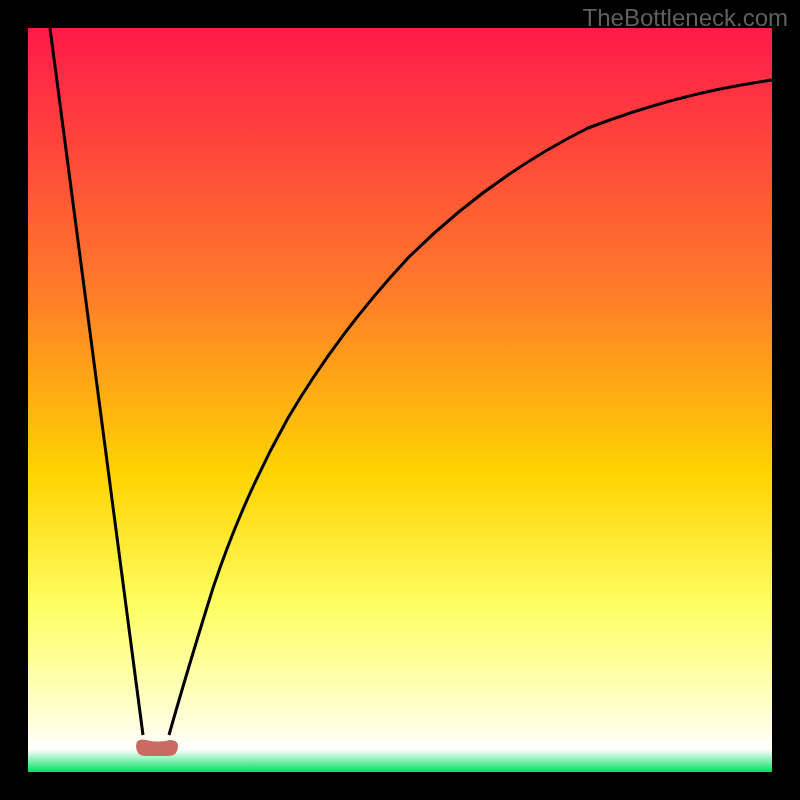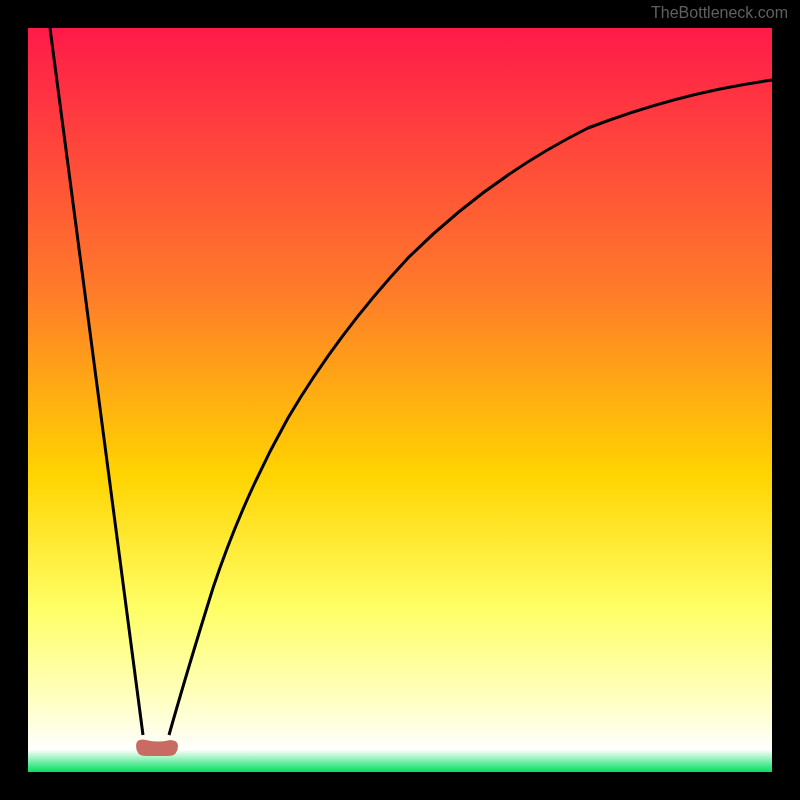--- a/index.html
+++ b/index.html
@@ -9,21 +9,21 @@
     height: 800px;
     background: #000;
     position: relative;
     font-family: Arial, Helvetica, sans-serif;
   }
   .watermark {
     position: absolute;
     top: 4px;
     right: 12px;
     color: #606060;
-    font-size: 16px;
+    font-size: 24px;
     font-weight: 500;
     z-index: 10;
   }
   .inner {
     position: absolute;
     left: 28px;
     top: 28px;
     width: 744px;
     height: 744px;
   }

